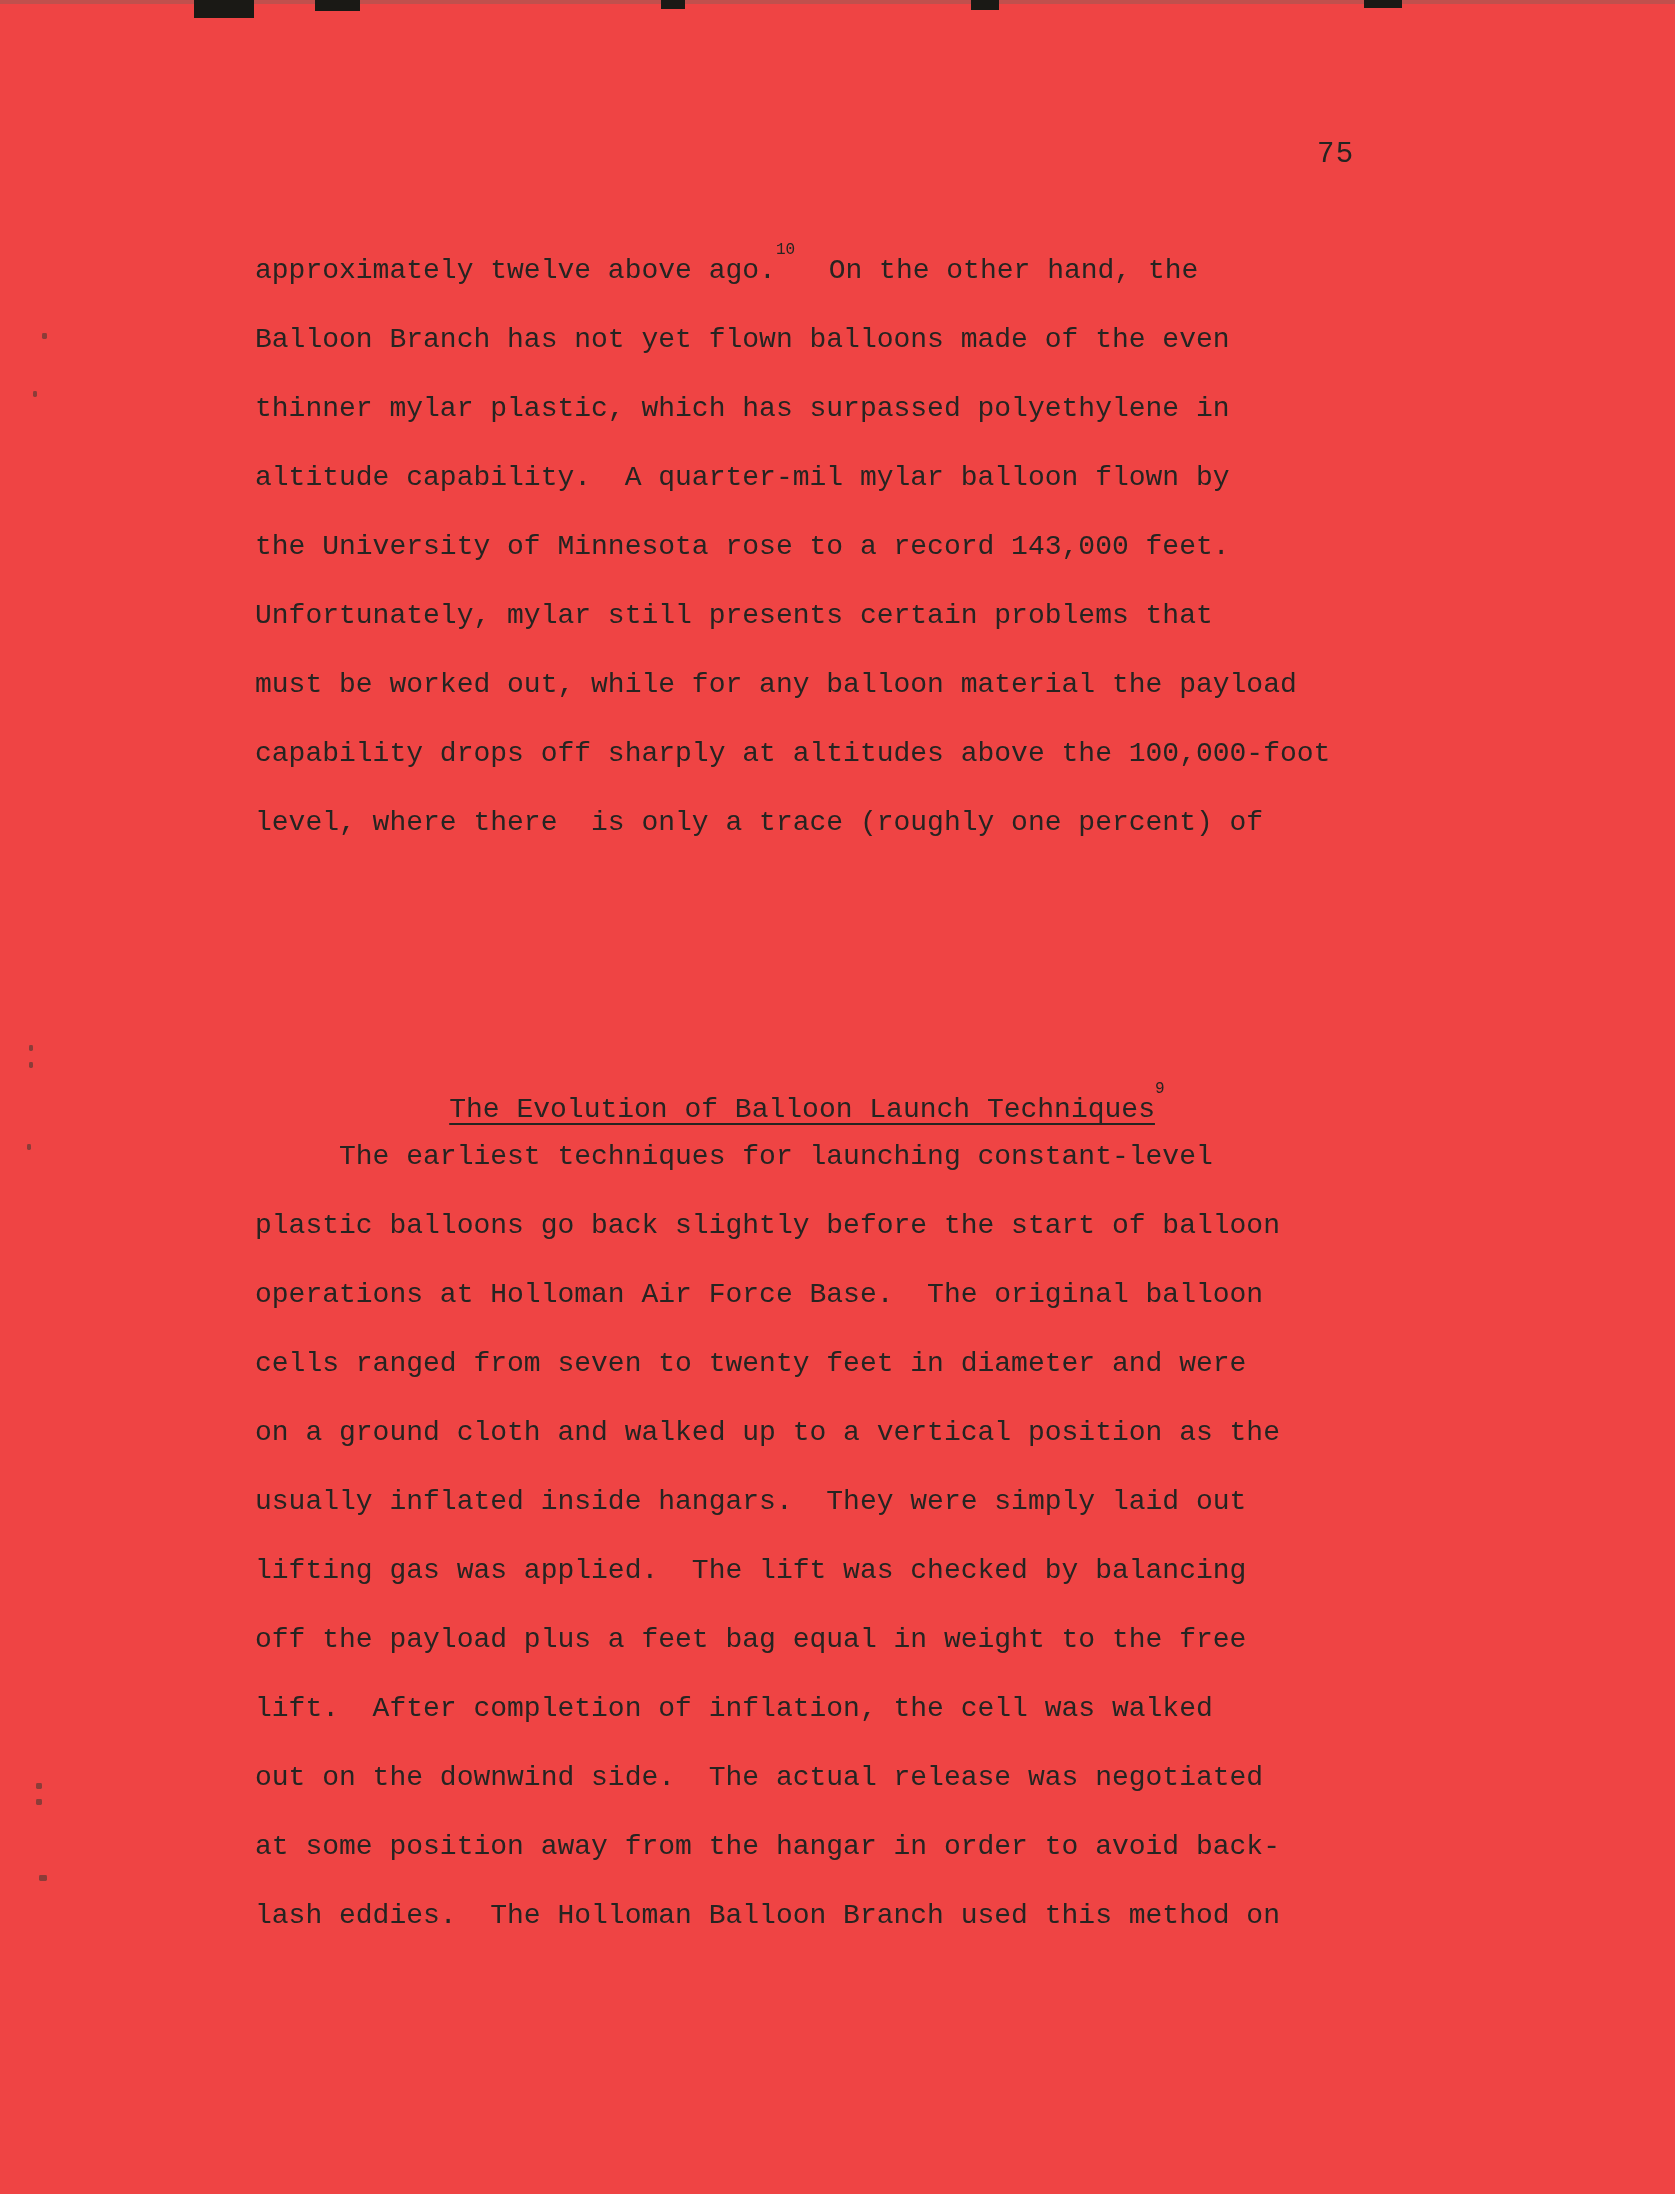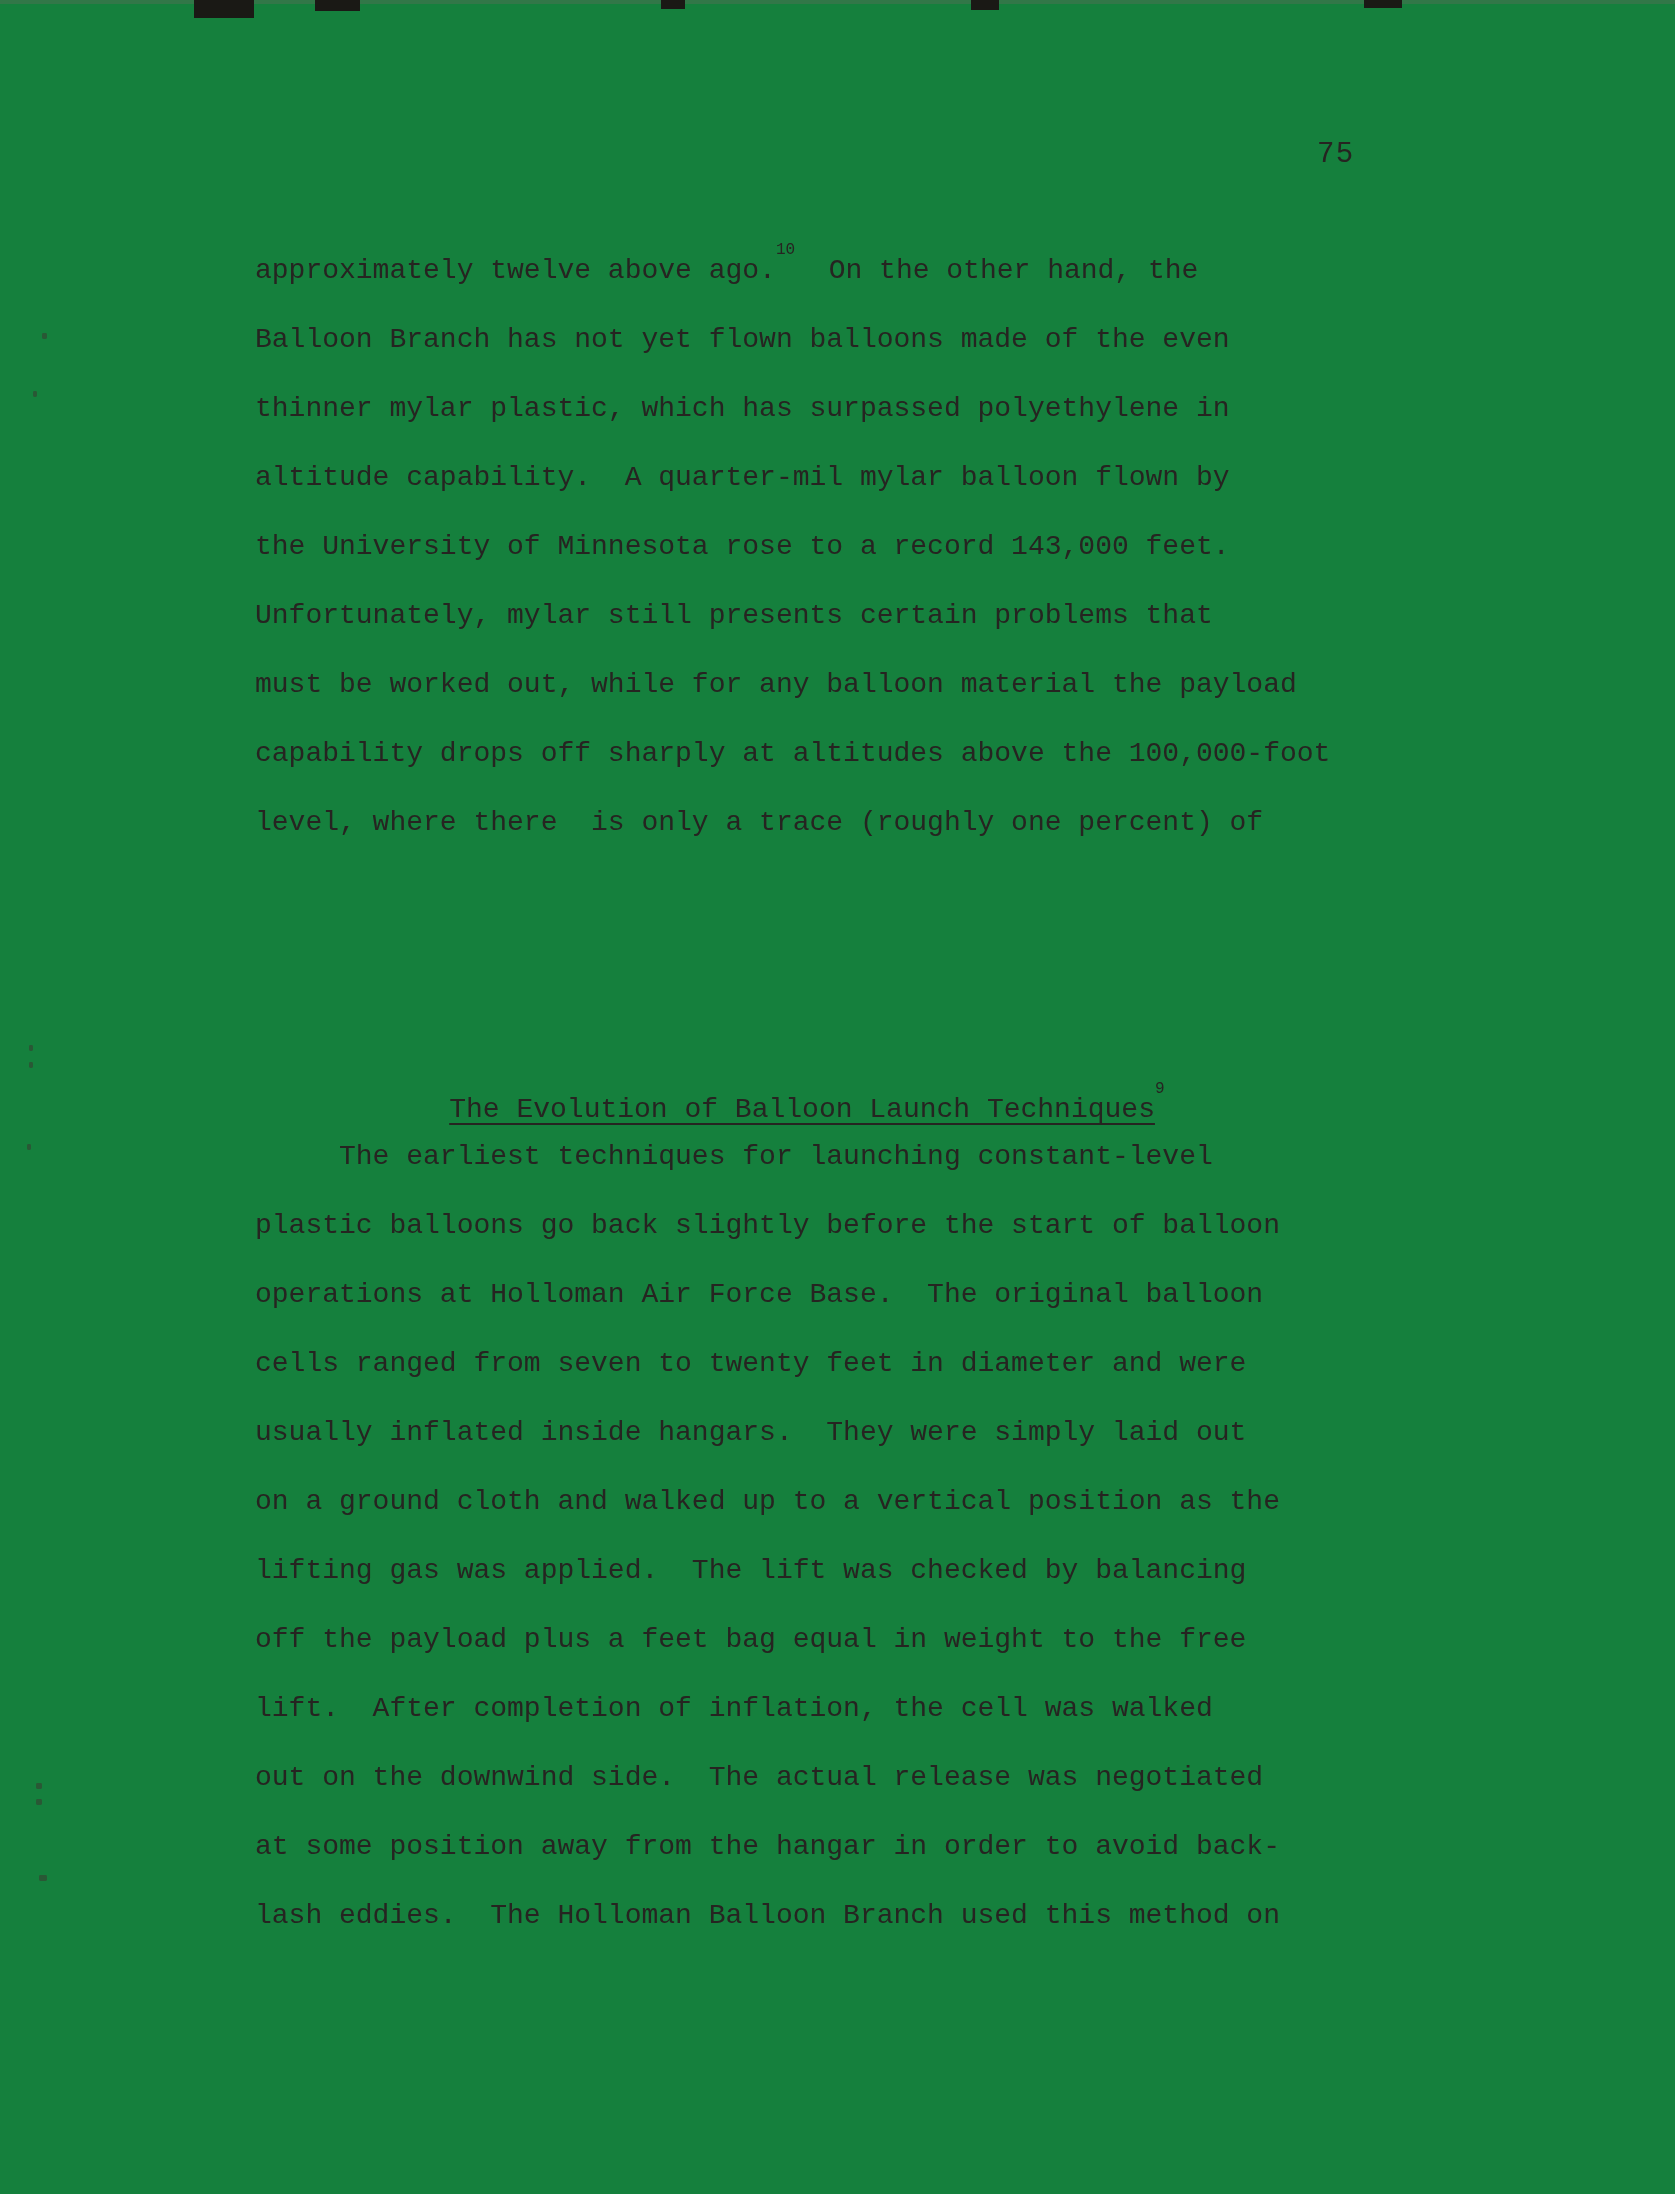--- a/index.html
+++ b/index.html
@@ -5,21 +5,21 @@
   html, body {
     margin: 0;
     padding: 0;
     background: #e8e4d8;
   }
   .page {
     position: relative;
     width: 1675px;
     height: 2194px;
     margin: 0 auto;
-    background: #15803d;
+    background: #ef4444;
     overflow: hidden;
     font-family: "Liberation Mono", "DejaVu Sans Mono", monospace;
     color: #262421;
   }
   
   .top-strip {
     position: absolute;
     left: 0; top: 0;
     width: 100%; height: 4.2px;
     background: #6a675f;
@@ -111,22 +111,22 @@
 
   <div class="heading">
     <span class="underlined">The Evolution of Balloon Launch Techniques</span><sup class="fnref">9</sup>
   </div>
 
   <div class="para para2">
     <div class="line">     The earliest techniques for launching constant-level</div>
     <div class="line">plastic balloons go back slightly before the start of balloon</div>
     <div class="line">operations at Holloman Air Force Base.  The original balloon</div>
     <div class="line">cells ranged from seven to twenty feet in diameter and were</div>
+    <div class="line">on a ground cloth and walked up to a vertical position as the</div>
     <div class="line">usually inflated inside hangars.  They were simply laid out</div>
-    <div class="line">on a ground cloth and walked up to a vertical position as the</div>
     <div class="line">lifting gas was applied.  The lift was checked by balancing</div>
     <div class="line">off the payload plus a feet bag equal in weight to the free</div>
     <div class="line">lift.  After completion of inflation, the cell was walked</div>
     <div class="line">out on the downwind side.  The actual release was negotiated</div>
     <div class="line">at some position away from the hangar in order to avoid back-</div>
     <div class="line">lash eddies.  The Holloman Balloon Branch used this method on</div>
   </div>
 
 </div>
 

